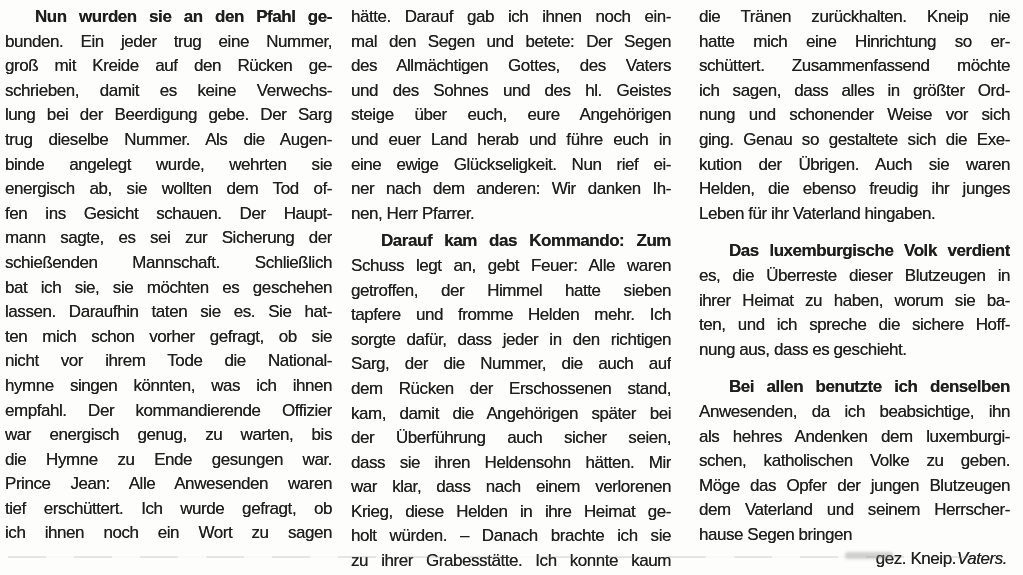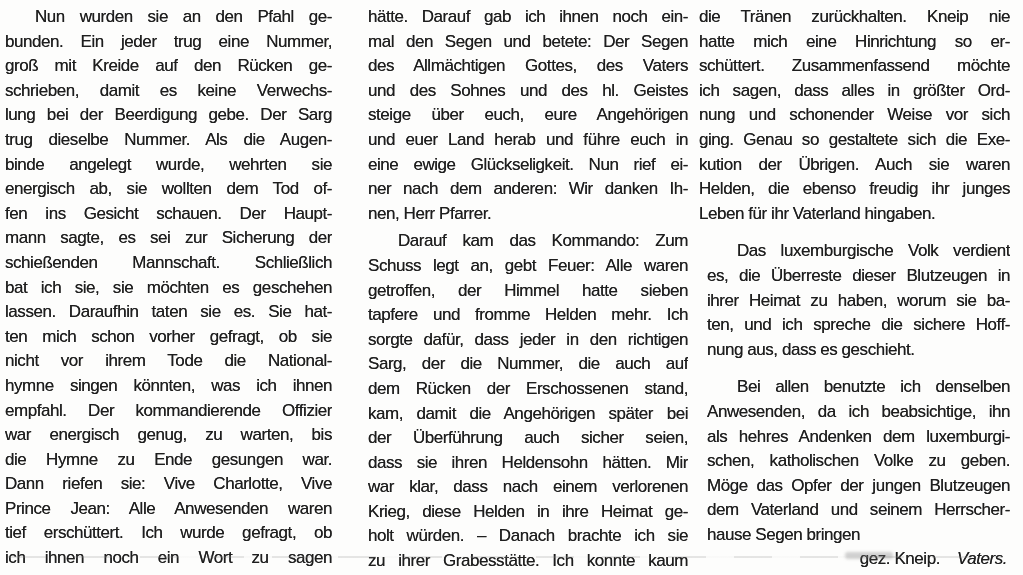--- a/index.html
+++ b/index.html
@@ -17,38 +17,38 @@
   .col {
     position: absolute;
     top: 5px;
     color: #1e1e1e;
     font-size: 17px;
     line-height: 24.6px;
     letter-spacing: -0.45px;
     text-shadow: 0 0 0.35px rgba(25,25,25,0.8);
   }
   .col-1 { left: 5px;   width: 327px; }
-  .col-2 { left: 368px; width: 320px; }
+  .col-2 { left: 351px; width: 320px; }
   .col-3 { left: 699px; width: 311px; }
   .ln {
     text-align: justify;
     text-align-last: justify;
     height: 24.6px;
     overflow: hidden;
     white-space: normal;
   }
   .ln.end { text-align-last: left; }
-  .ln.ind { text-indent: 30px; }
-  .para.gap    { margin-top: 13px; margin-left: 8px; }
+  .ln.ind { text-indent: 30px; font-weight: bold; }
+  .para.gap    { margin-top: 13px; }
   .para.gap-sm { margin-top: 3px; }
   .sig {
     display: flex;
     justify-content: flex-end;
     align-items: flex-end;
-    gap: 17px;
+    gap: 1px;
     height: 24.6px;
     padding-right: 3px;
   }
   .sig .it { font-style: italic; }
   .artifact { position: absolute; pointer-events: none; }
   .artifact-line {
     left: 8px; top: 556px; width: 995px; height: 2px;
     background: repeating-linear-gradient(90deg,
       rgba(145,145,145,0.22) 0 38px,
       rgba(160,160,160,0.04) 38px 66px);
@@ -79,21 +79,20 @@
         <div class="ln">mann sagte, es sei zur Sicherung der</div>
         <div class="ln">schießenden Mannschaft. Schließlich</div>
         <div class="ln">bat ich sie, sie möchten es geschehen</div>
         <div class="ln">lassen. Daraufhin taten sie es. Sie hat-</div>
         <div class="ln">ten mich schon vorher gefragt, ob sie</div>
         <div class="ln">nicht vor ihrem Tode die National-</div>
         <div class="ln">hymne singen könnten, was ich ihnen</div>
         <div class="ln">empfahl. Der kommandierende Offizier</div>
         <div class="ln">war energisch genug, zu warten, bis</div>
         <div class="ln">die Hymne zu Ende gesungen war.</div>
-        <div class="ln">Dann riefen sie: Vive Charlotte, Vive</div>
         <div class="ln">Prince Jean: Alle Anwesenden waren</div>
         <div class="ln">tief erschüttert. Ich wurde gefragt, ob</div>
         <div class="ln">ich ihnen noch ein Wort zu sagen</div>
       </div>
     </section>
   <section class="col col-2">
       <div class="para">
         <div class="ln">hätte. Darauf gab ich ihnen noch ein-</div>
         <div class="ln">mal den Segen und betete: Der Segen</div>
         <div class="ln">des Allmächtigen Gottes, des Vaters</div>

